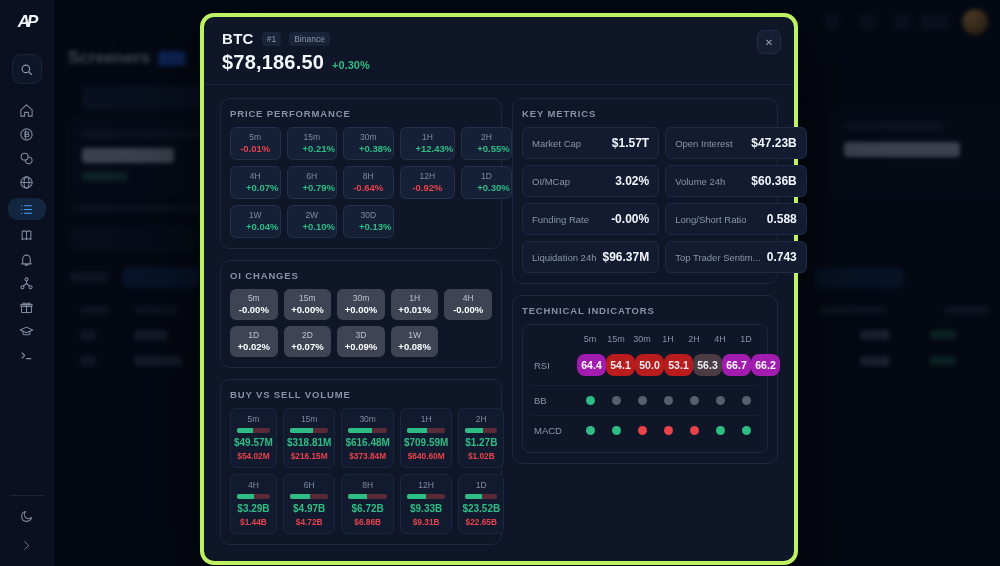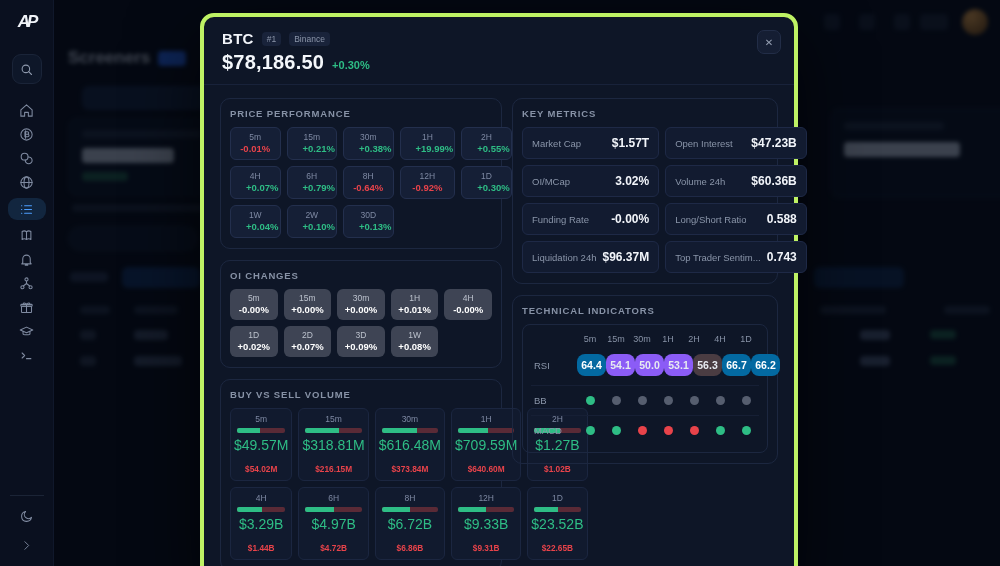--- a/index.html
+++ b/index.html
@@ -69,40 +69,40 @@
 
   .oi-cell { background:#3e4454; border-radius:6px; text-align:center; padding:4px 1px 5px; }
   .oi-cell .c-label { color:#bcc2cd; }
   .oi-cell .c-val { color:#ffffff; }
 
   .bs-cell { background:#111a2e; border:1px solid #1b2640; border-radius:6px;
     text-align:center; padding:5px 3px 6px; }
   .bs-bar { height:5px; border-radius:2px; overflow:hidden; display:flex;
     margin:4px 3px 4px; background:#5a2a36; }
   .bs-bar i { display:block; height:100%; background:#2ebd85; }
-  .bs-buy { font-size:14px; font-weight:400; color:#2ebd85; }
-  .bs-sell { font-size:8.3px; font-weight:700; color:#e8434a; margin-top:11px; }
+  .bs-buy { font-size:10px; font-weight:700; color:#2ebd85; }
+  .bs-sell { font-size:8.3px; font-weight:700; color:#e8434a; margin-top:3px; }
 
   .km-grid { display:grid; grid-template-columns:1fr 1fr; gap:6px; }
   .km-card { background:#121b30; border:1px solid #1e2946; border-radius:6px;
     padding:8px 9px; display:flex; align-items:center; justify-content:space-between; gap:6px; }
   .km-label { font-size:9.5px; color:#8a95a9; white-space:nowrap; overflow:hidden; }
   .km-val { font-size:12px; font-weight:700; color:#f2f5fa; white-space:nowrap; }
 
   .ti-inner { border:1px solid #1c2740; border-radius:8px; padding:7px 8px; margin-top:2px; }
   .ti-row { display:grid; grid-template-columns:46px repeat(7,1fr); align-items:center;
     justify-items:center; }
   .ti-row .rowlab { justify-self:start; font-size:9.5px; color:#8a95a9; padding-left:3px; }
   .ti-head { padding:2px 0 8px; }
   .ti-head span { font-size:9px; color:#8792a6; }
   .ti-rsi { padding:2px 0 9px; }
   .rsi-badge { min-width:29px; padding:5px 3px; border-radius:8px; font-size:10.5px;
     font-weight:700; color:#fff; text-align:center; }
-  .tone-red { background:#0369a1; }
-  .tone-gray { background:#8b5cf6; color:#e7ebf1; }
+  .tone-red { background:#a21caf; }
+  .tone-gray { background:#b91c1c; color:#e7ebf1; }
   .tone-warm { background:#4a3c42; color:#e7ebf1; }
   .ti-dots { padding:9px 0; border-top:1px solid #161f35; }
   .dot { width:9px; height:9px; border-radius:50%; }
   .dot-green { background:#2ebd85; }
   .dot-red { background:#e8434a; }
   .dot-gray { background:#565e6f; }
 
   
   .tr-ic { position:absolute; top:14px; width:16px; height:16px; border-radius:4px;
     background:#1a2232; }
@@ -282,21 +282,21 @@
           <div class="pp-cell">
               <div class="c-label">15m</div>
               <div class="c-val dir-up">+0.21%</div>
             </div>
           <div class="pp-cell">
               <div class="c-label">30m</div>
               <div class="c-val dir-up">+0.38%</div>
             </div>
           <div class="pp-cell">
               <div class="c-label">1H</div>
-              <div class="c-val dir-up">+19.99%</div>
+              <div class="c-val dir-up">+12.43%</div>
             </div>
           <div class="pp-cell">
               <div class="c-label">2H</div>
               <div class="c-val dir-up">+0.55%</div>
             </div>
           <div class="pp-cell">
               <div class="c-label">4H</div>
               <div class="c-val dir-up">+0.07%</div>
             </div>
           <div class="pp-cell">

